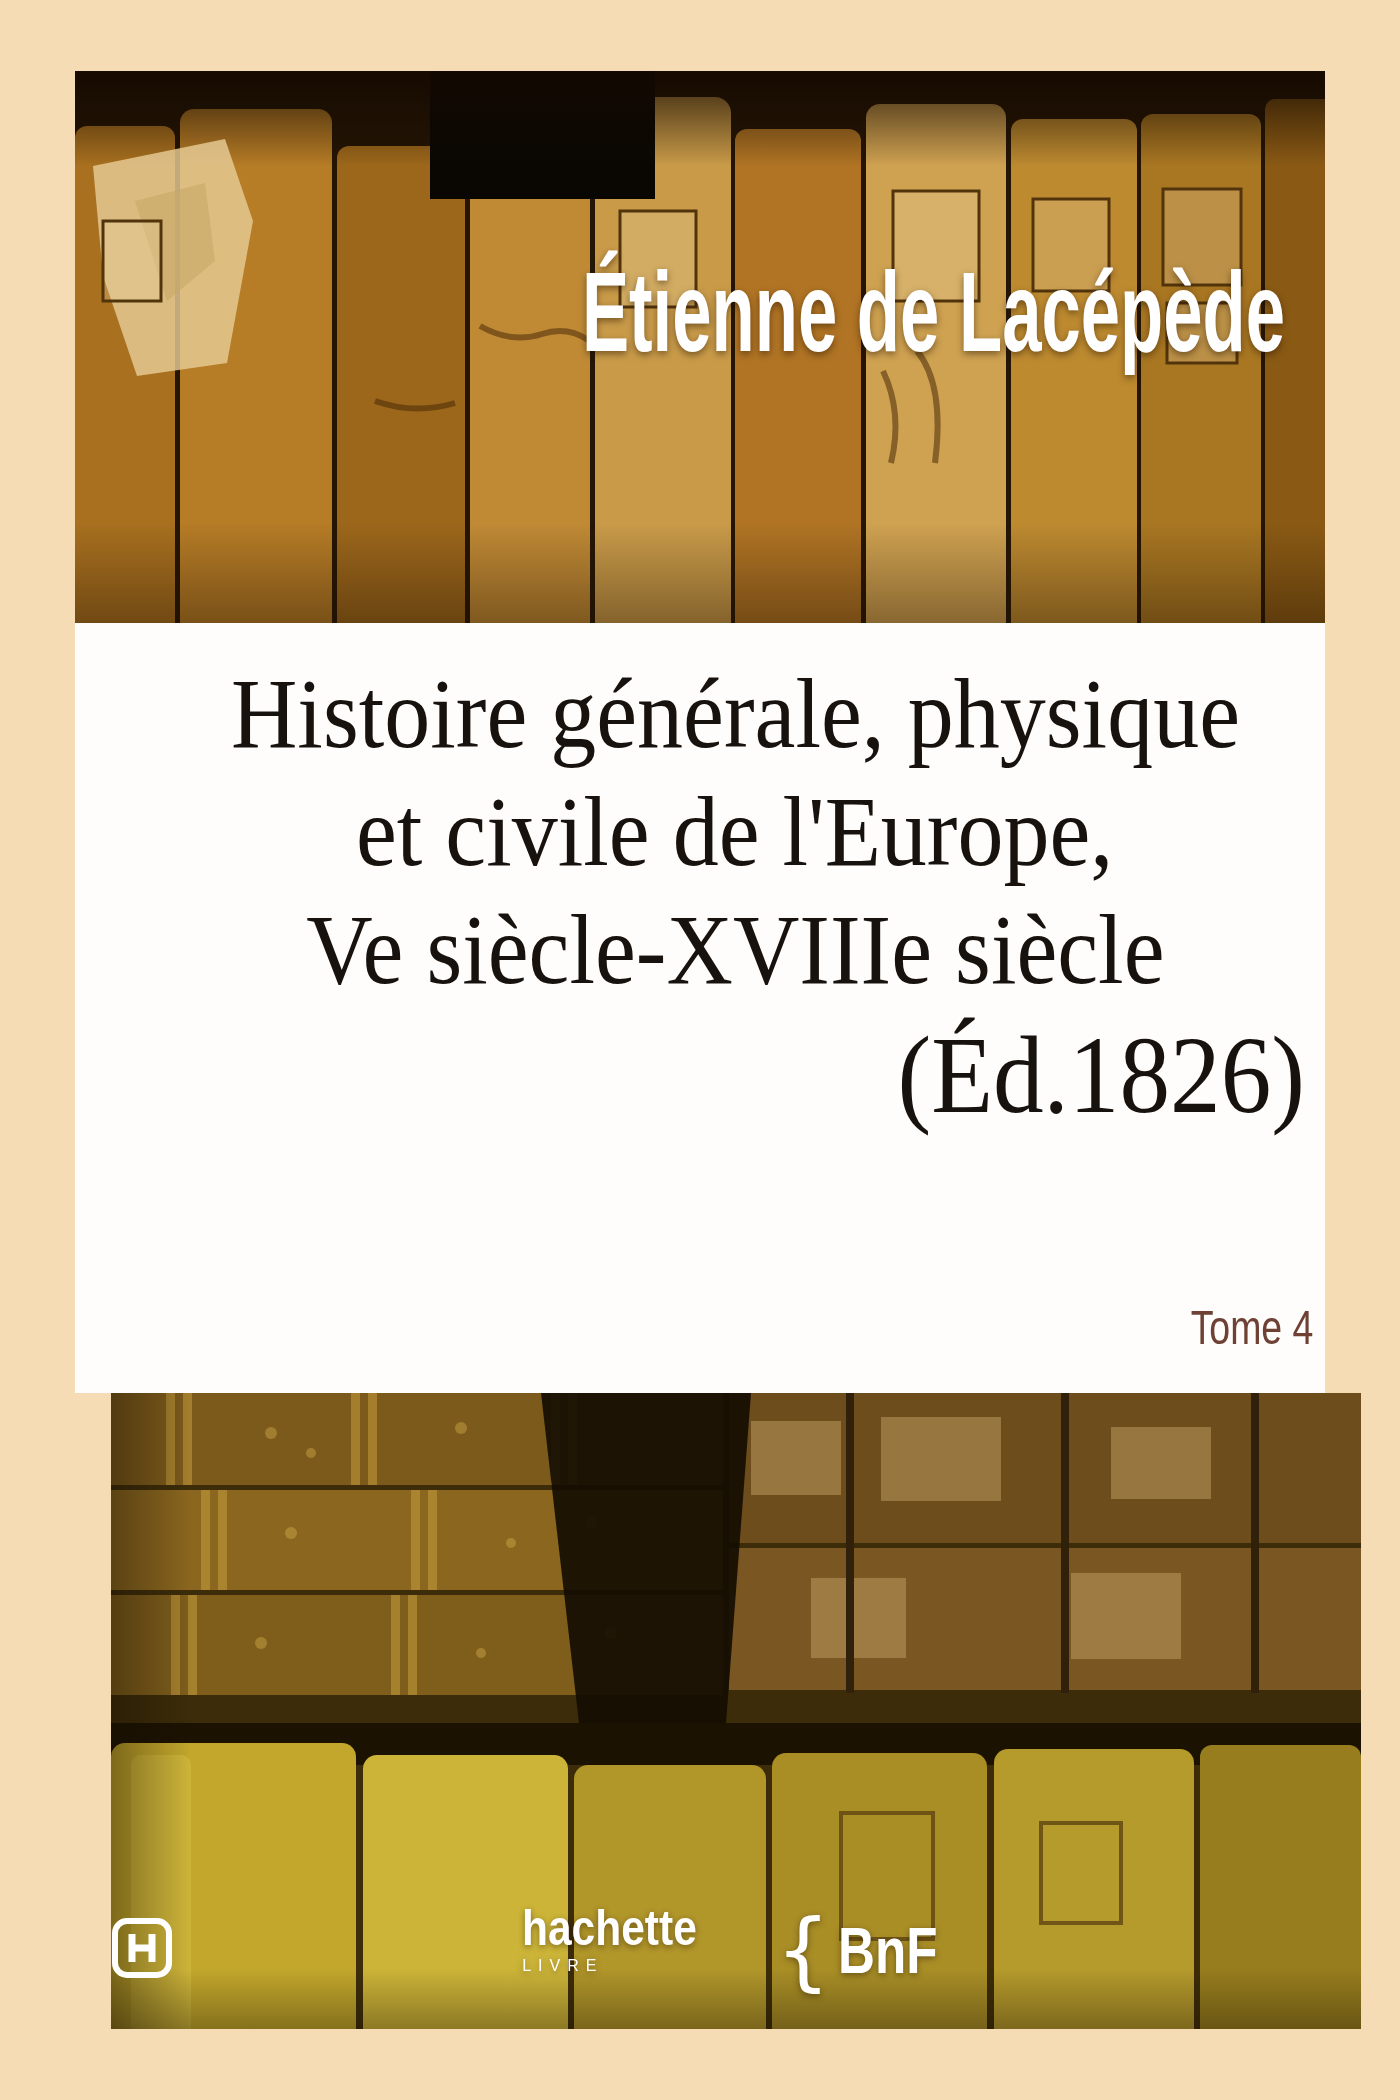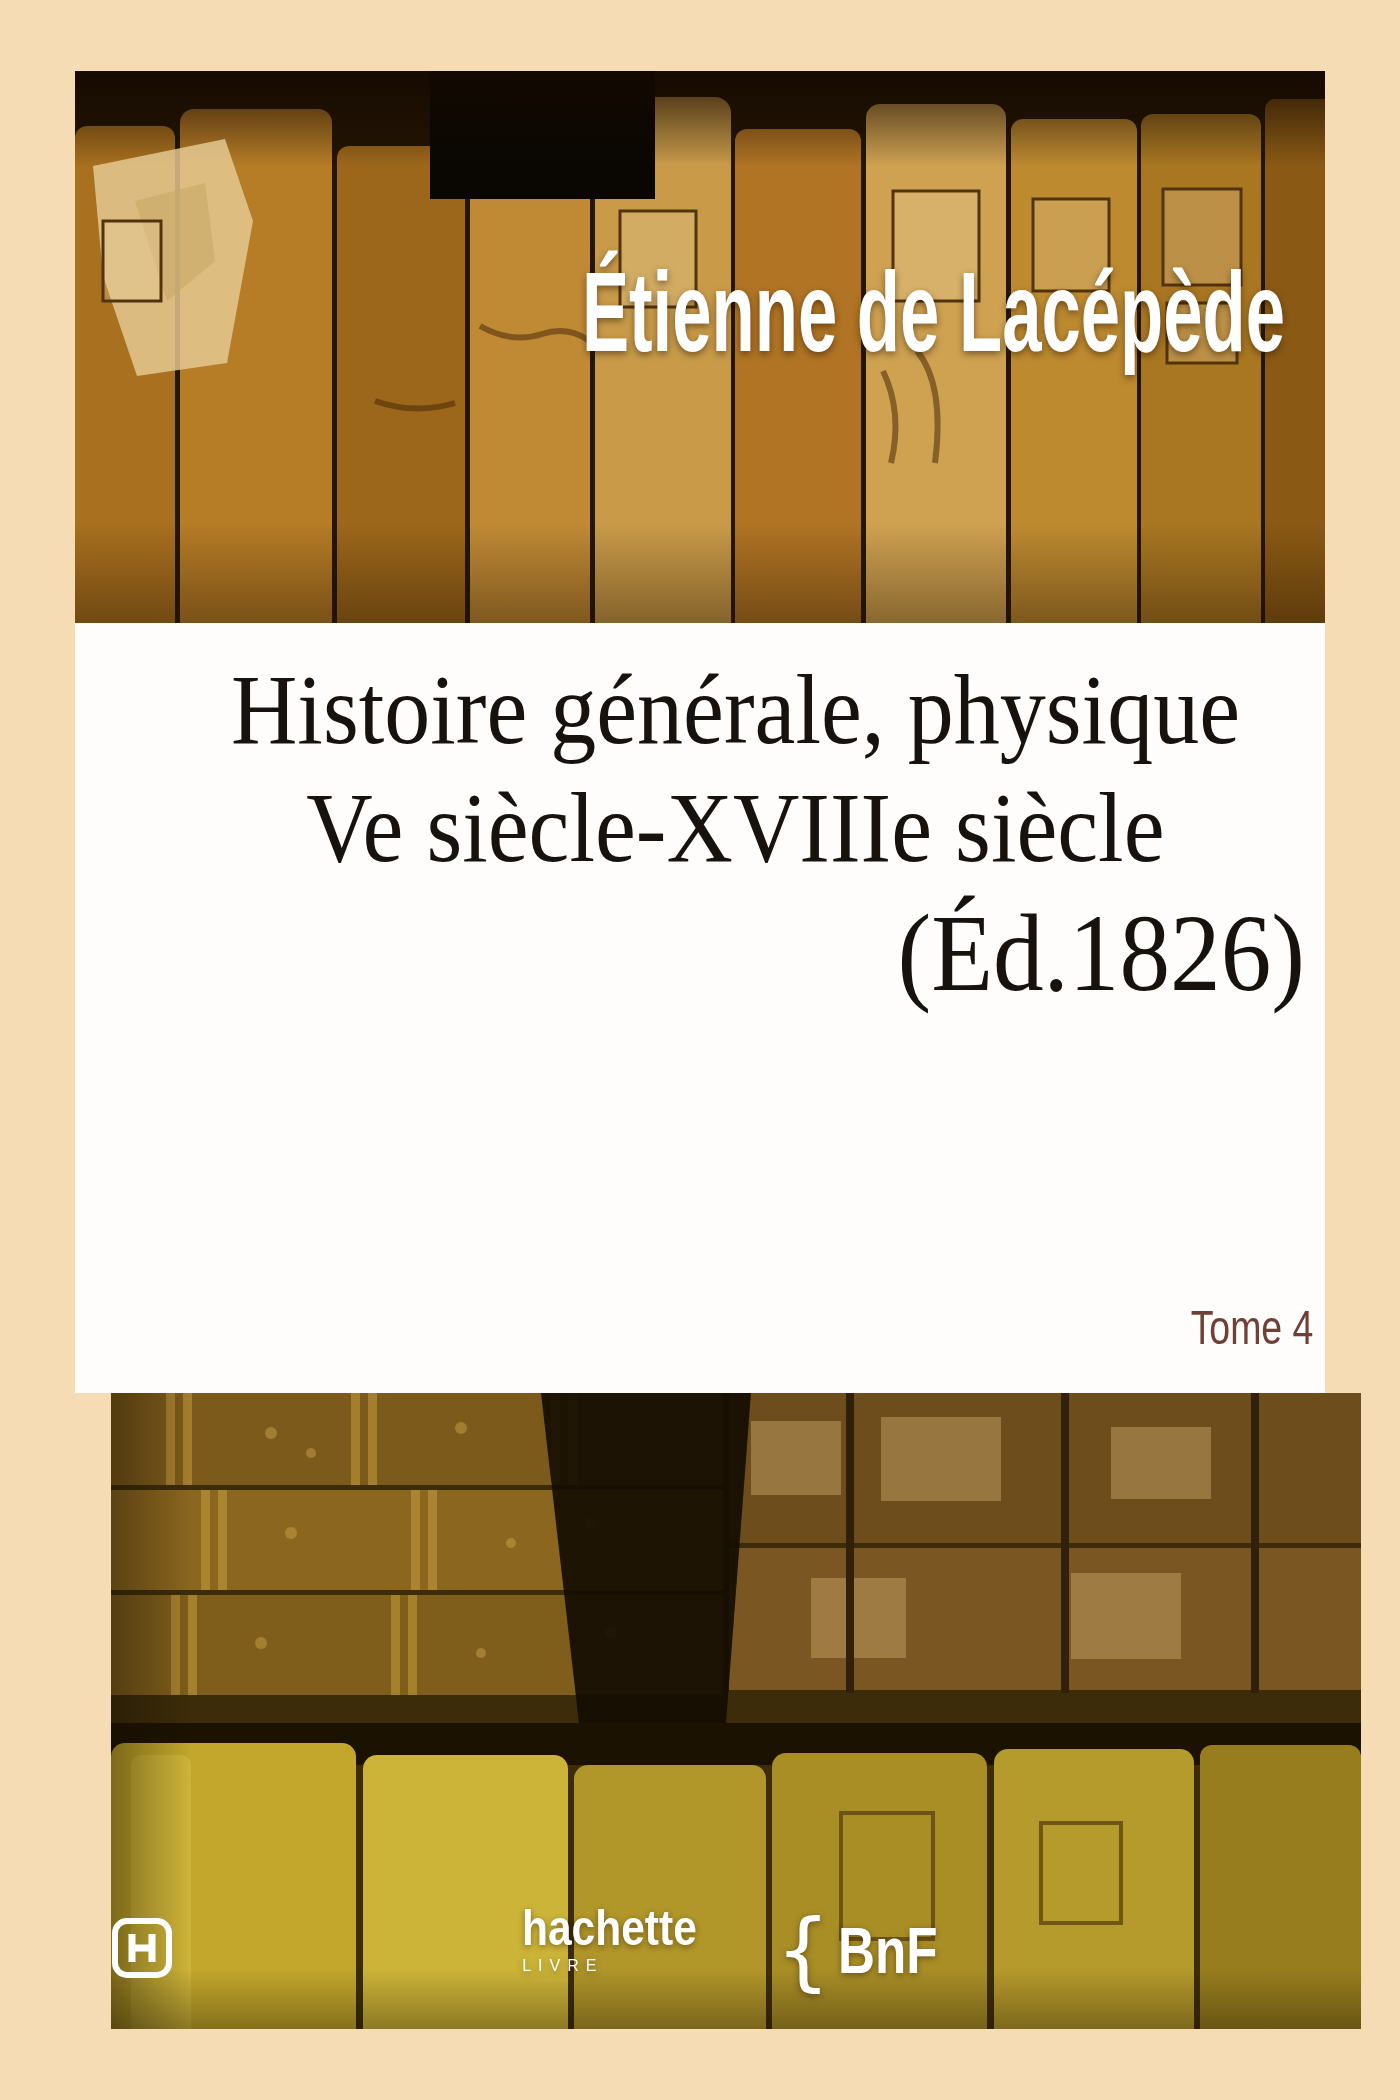--- a/index.html
+++ b/index.html
@@ -22,21 +22,21 @@
   }
   .author .cond{display:inline-block;transform:scaleX(.62);transform-origin:100% 50%;}
 
   
   .band{
     position:absolute;left:75px;top:623px;width:1250px;height:770px;
     background:var(--band_bg,#fefdfb);
     color:var(--ink,#17120d);
     font-family:"Liberation Serif",serif;
   }
-  .title-block{padding-top:28px;padding-left:70px;}
+  .title-block{padding-top:20px;padding-left:70px;margin-top:12px;}
   .title-line{font-size:100px;line-height:118px;text-align:center;white-space:nowrap;}
   .title-line .cond{display:inline-block;transform:scaleX(.92);transform-origin:50% 50%;}
   .edition{font-size:110px;line-height:132px;text-align:right;padding-right:20px;white-space:nowrap;}
   .edition .cond{display:inline-block;transform:scaleX(.92);transform-origin:100% 50%;}
   .tome{
     position:absolute;top:681px;right:12px;
     font-family:"Liberation Sans",sans-serif;font-weight:normal;
     font-size:48px;line-height:1;color:var(--tome,#6e4134);white-space:nowrap;
   }
   .tome .cond{display:inline-block;transform:scaleX(.78);transform-origin:100% 50%;}
@@ -114,20 +114,23 @@
     </svg>
     <div class="author">
       <span class="cond">Étienne de Lacépède</span>
     </div>
   </div>
 
   <div class="band">
     <div class="title-block">
       <div class="title-line">
         <span class="cond">Histoire générale, physique</span>
+      </div>
+      <div class="title-line">
+        <span class="cond">et civile de l'Europe,</span>
       </div>
       <div class="title-line">
         <span class="cond">Ve siècle-XVIIIe siècle</span>
       </div>
       <div class="edition">
         <span class="cond">(Éd.1826)</span>
       </div>
     </div>
     <div class="tome">
       <span class="cond">Tome 4</span>

